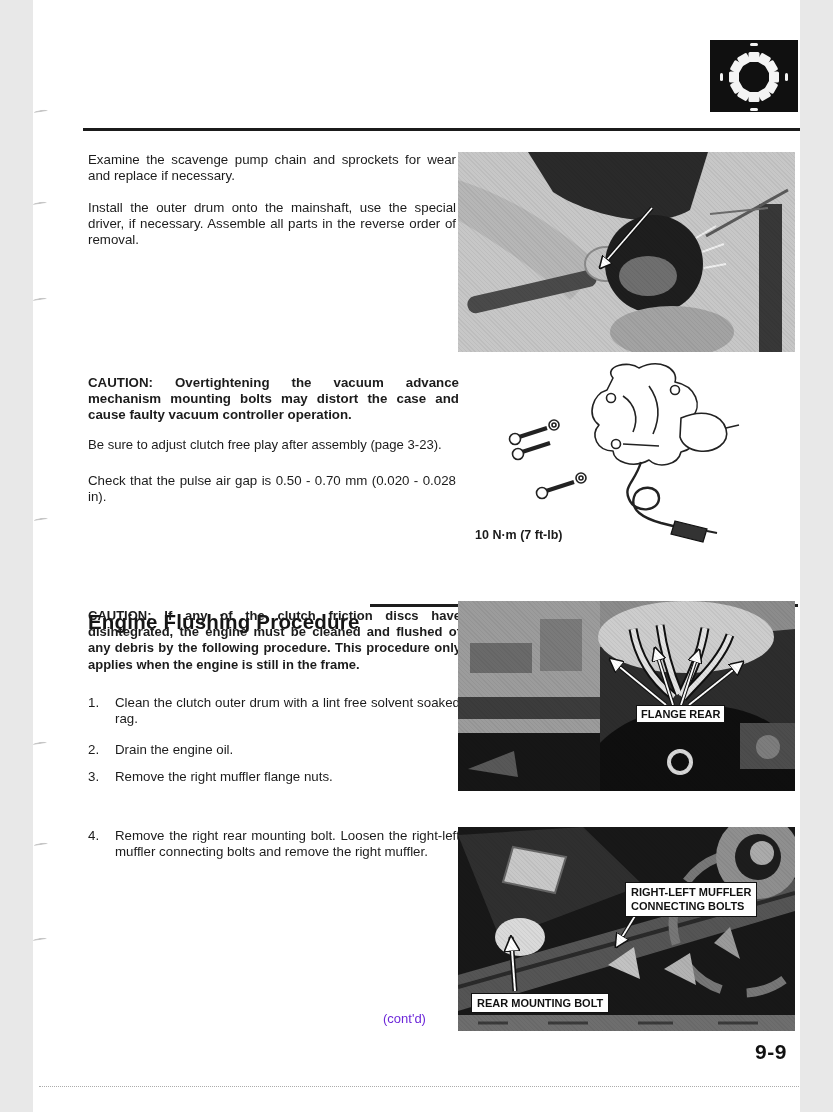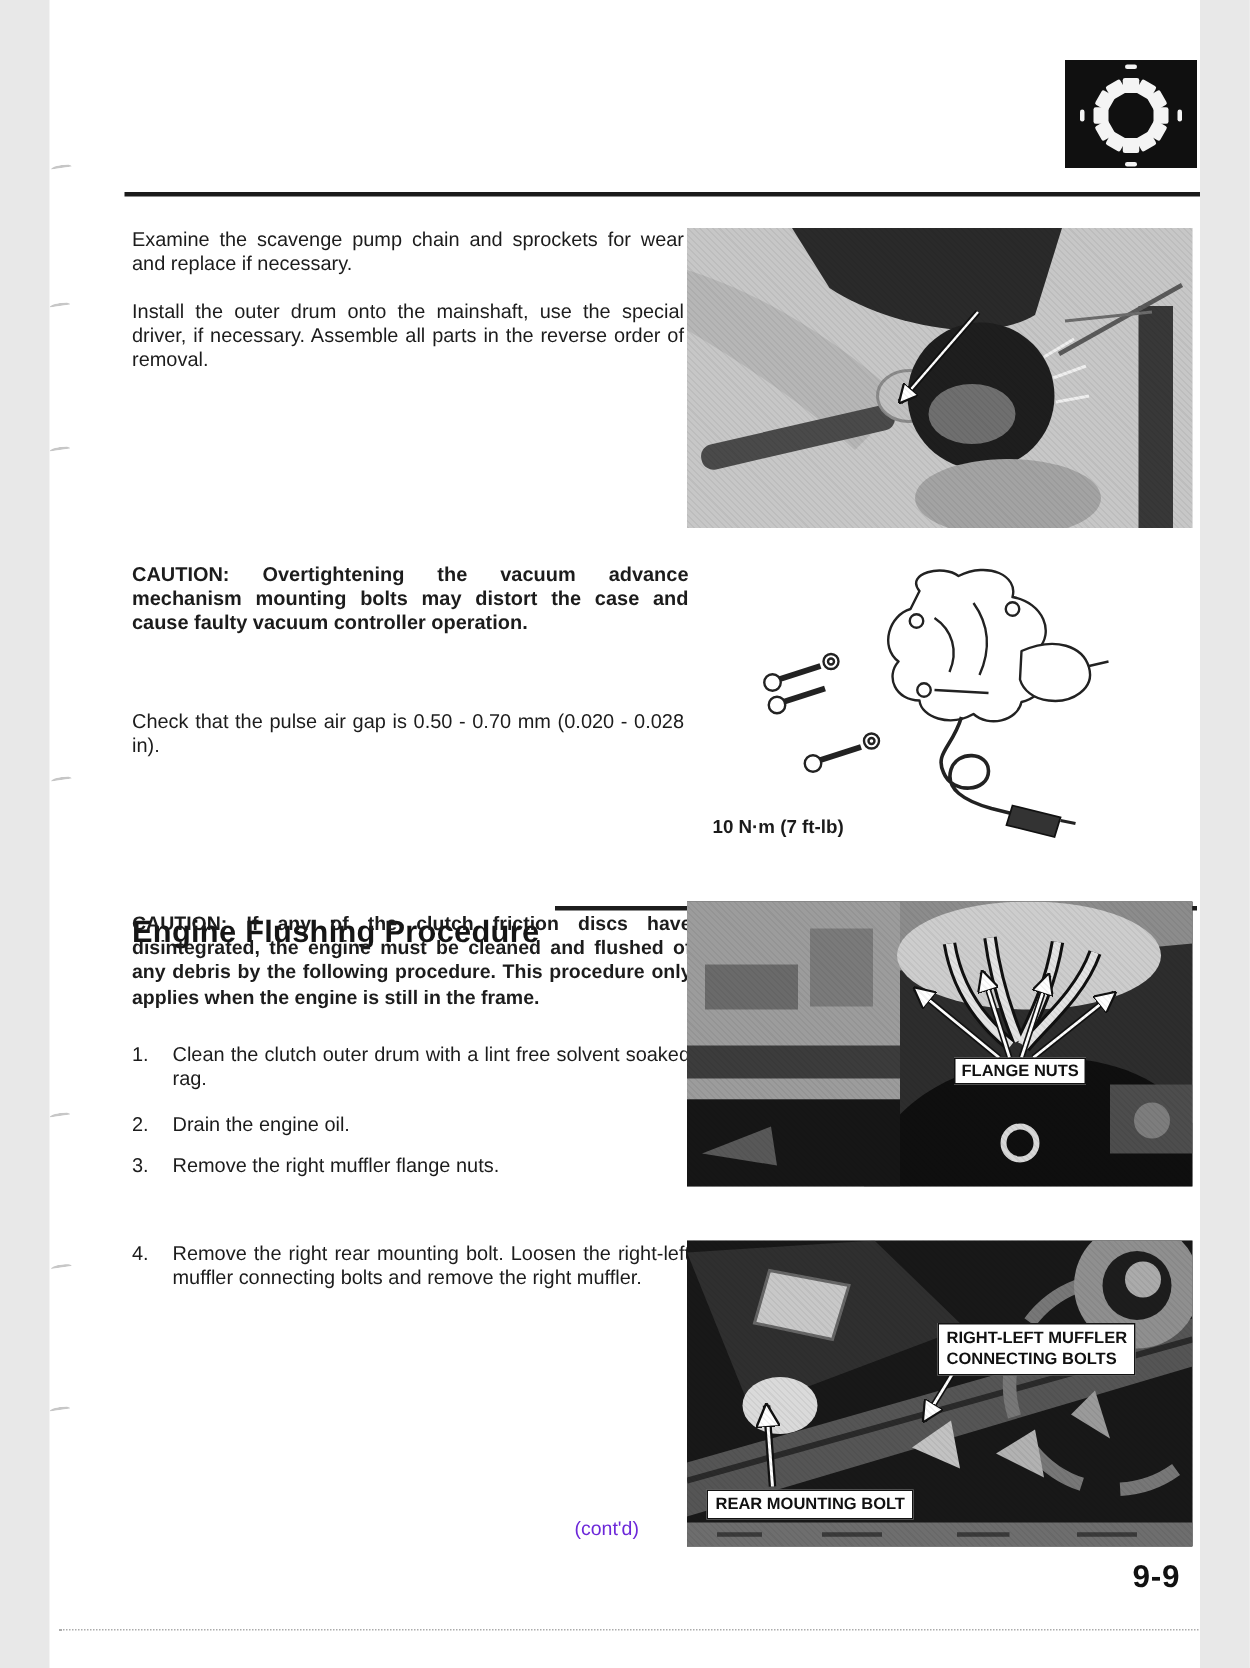--- a/index.html
+++ b/index.html
@@ -76,20 +76,21 @@
   </div>
 
   <div class="rule abs" style="left:50px; top:128px; width:720px; height:3px;"></div>
 
   <p class="body-text abs" style="left:55px; top:152px; width:368px;">Examine the scavenge pump chain and sprockets for wear and replace if necessary.</p>
 
   <p class="body-text abs" style="left:55px; top:200px; width:368px;">Install the outer drum onto the mainshaft, use the special driver, if necessary. Assemble all parts in the reverse order of removal.</p>
 
   <p class="body-text bold abs" style="left:55px; top:375px; width:371px;">CAUTION: Overtightening the vacuum advance mechanism mounting bolts may distort the case and cause faulty vacuum controller operation.</p>
 
+  <p class="body-text nowrap abs" style="left:55px; top:437px; width:380px; font-size:13.1px;">Be sure to adjust clutch free play after assembly (page 3-23).</p>
 
   <p class="body-text abs" style="left:55px; top:473px; width:368px;">Check that the pulse air gap is 0.50 - 0.70 mm (0.020 - 0.028 in).</p>
 
   <div class="photo" style="left:425px; top:152px; width:337px; height:200px;">
     <svg class="scene" width="337" height="200" viewBox="0 0 337 200">
       <rect width="337" height="200" fill="#c7c7c7"></rect>
       <path d="M70,0 L250,0 L232,58 C195,80 128,62 95,40 Z" fill="#2a2a2a"></path>
       <path d="M0,28 C45,42 95,70 145,115 L112,148 C70,110 20,80 0,68 Z" fill="#b6b6b6"></path>
       <rect x="8" y="132" width="132" height="17" rx="8" fill="#4a4a4a" transform="rotate(-13 70 140)"></rect>
       <ellipse cx="148" cy="112" rx="21" ry="17" fill="#c2c2c2" stroke="#8a8a8a" stroke-width="2"></ellipse>
@@ -108,21 +109,21 @@
         <marker id="ah-blk" viewBox="0 0 10 10" refX="9" refY="5" markerWidth="8" markerHeight="8" orient="auto-start-reverse">
           <path d="M0,0 L10,5 L0,10 z" fill="#ffffff" stroke="#111" stroke-width="1.2"></path>
         </marker>
       </defs>
       <line x1="194" y1="56" x2="142" y2="116" stroke="#111" stroke-width="4"></line>
       <line x1="194" y1="56" x2="142" y2="116" stroke="#ffffff" stroke-width="1.6" marker-end="url(#ah-blk)"></line>
     </svg>
     <div class="halftone"></div>
   </div>
 
-  <div class="drawing" style="left:430px; top:372px; width:335px; height:196px;">
+  <div class="drawing" style="left:430px; top:356px; width:335px; height:196px;">
     <svg width="335" height="196" viewBox="0 0 335 196">
       <g fill="#ffffff" stroke="#222" stroke-width="1.6" stroke-linejoin="round">
         <path d="M150,22 C140,10 166,4 176,12 C196,2 216,12 212,26 C233,30 240,50 229,61 C241,75 233,93 218,96 C215,109 196,113 186,104 C170,113 151,106 150,95 C134,95 127,79 136,69 C123,59 130,38 144,34 Z"></path>
         <path d="M218,62 C241,52 259,59 263,73 C267,87 252,97 236,95 C226,94 219,88 217,81 Z"></path>
         <line x1="263" y1="72" x2="276" y2="69"></line>
         <circle cx="148" cy="42" r="4.5"></circle>
         <circle cx="153" cy="88" r="4.5"></circle>
         <circle cx="212" cy="34" r="4.5"></circle>
         <path d="M160,40 C172,48 176,62 170,76" fill="none"></path>
         <path d="M186,30 C196,44 198,60 190,78" fill="none"></path>
@@ -214,21 +215,21 @@
         </g>
         <g stroke="#ffffff" stroke-width="1.8">
           <line x1="208" y1="104" x2="152" y2="58" marker-end="url(#ah-wht)"></line>
           <line x1="215" y1="104" x2="197" y2="47" marker-end="url(#ah-wht)"></line>
           <line x1="223" y1="104" x2="241" y2="49" marker-end="url(#ah-wht)"></line>
           <line x1="231" y1="104" x2="285" y2="61" marker-end="url(#ah-wht)"></line>
         </g>
       </g>
     </svg>
     <div class="halftone"></div>
-    <div class="photo-label" style="left:178px; top:104px; padding:1px 4px;">FLANGE NUTS</div>
+    <div class="photo-label" style="left:178px; top:104px; padding:1px 4px;">FLANGE REAR</div>
   </div>
 
   <div class="photo" style="left:425px; top:827px; width:337px; height:204px; background:#161616;">
     <svg class="scene" width="337" height="204" viewBox="0 0 337 204">
       <rect width="337" height="204" fill="#181818"></rect>
       <path d="M0,8 L125,0 L185,58 L42,112 Z" fill="#2f2f2f"></path>
       <path d="M55,20 L108,30 L97,66 L45,55 Z" fill="#c8c8c8" stroke="#666" stroke-width="2"></path>
       <ellipse cx="62" cy="110" rx="25" ry="19" fill="#dadada"></ellipse>
       <path d="M0,148 L337,52 L337,84 L0,184 Z" fill="#555"></path>
       <path d="M0,160 L337,66" stroke="#2a2a2a" stroke-width="4" fill="none"></path>

